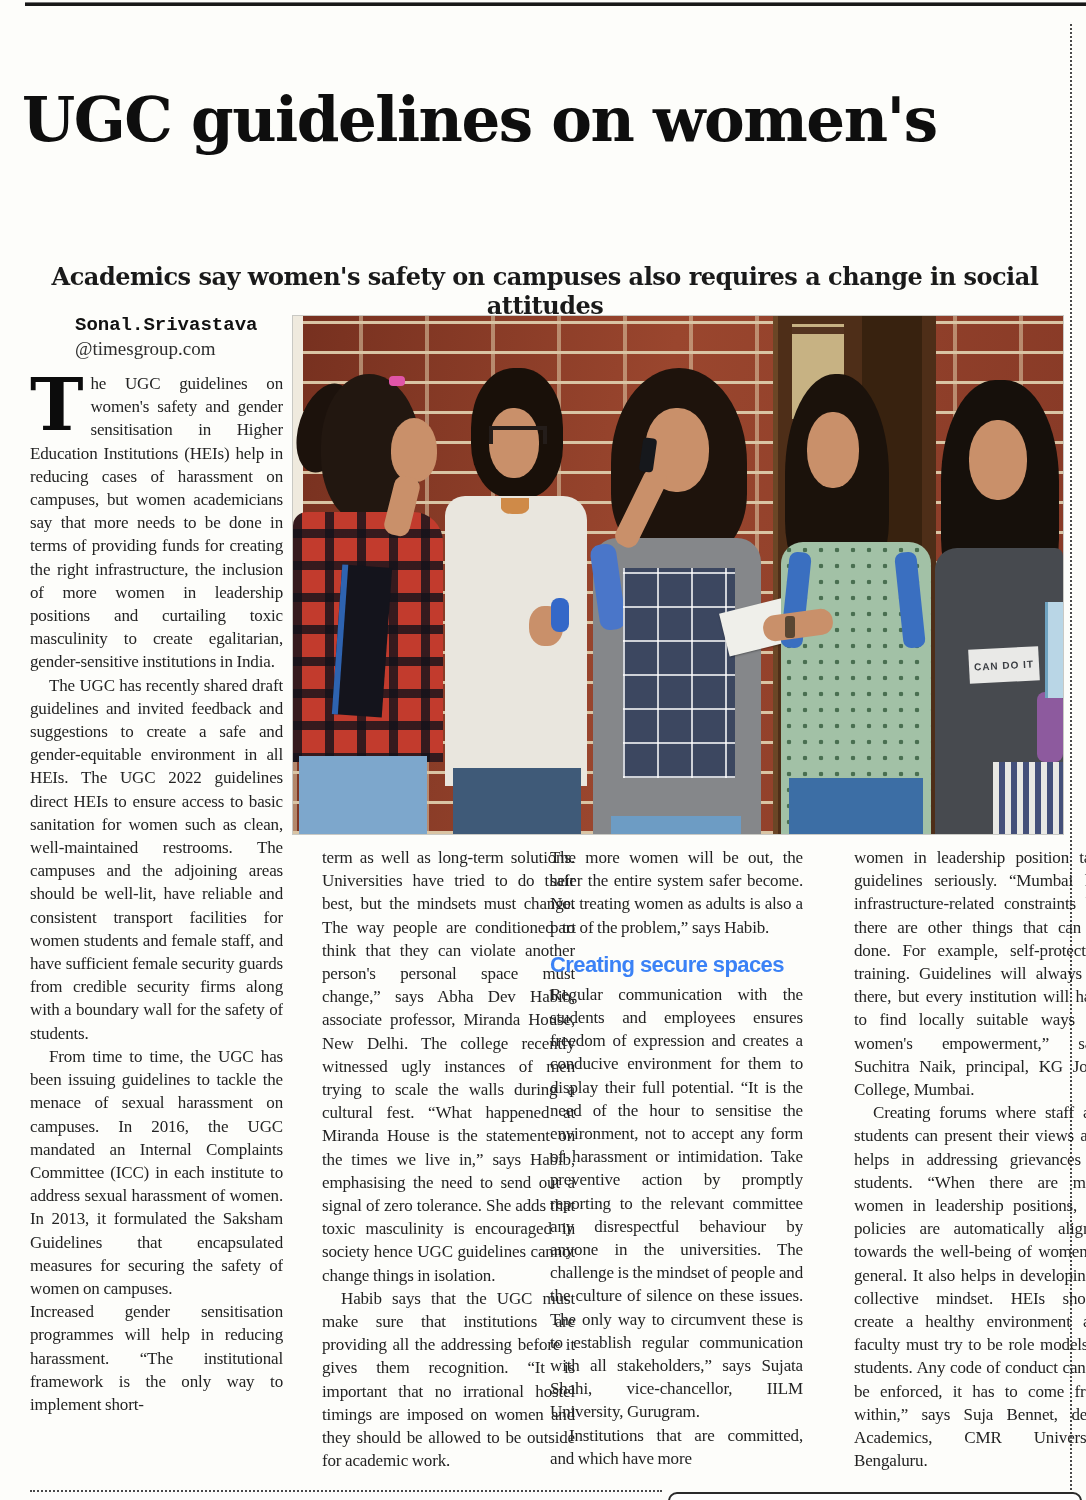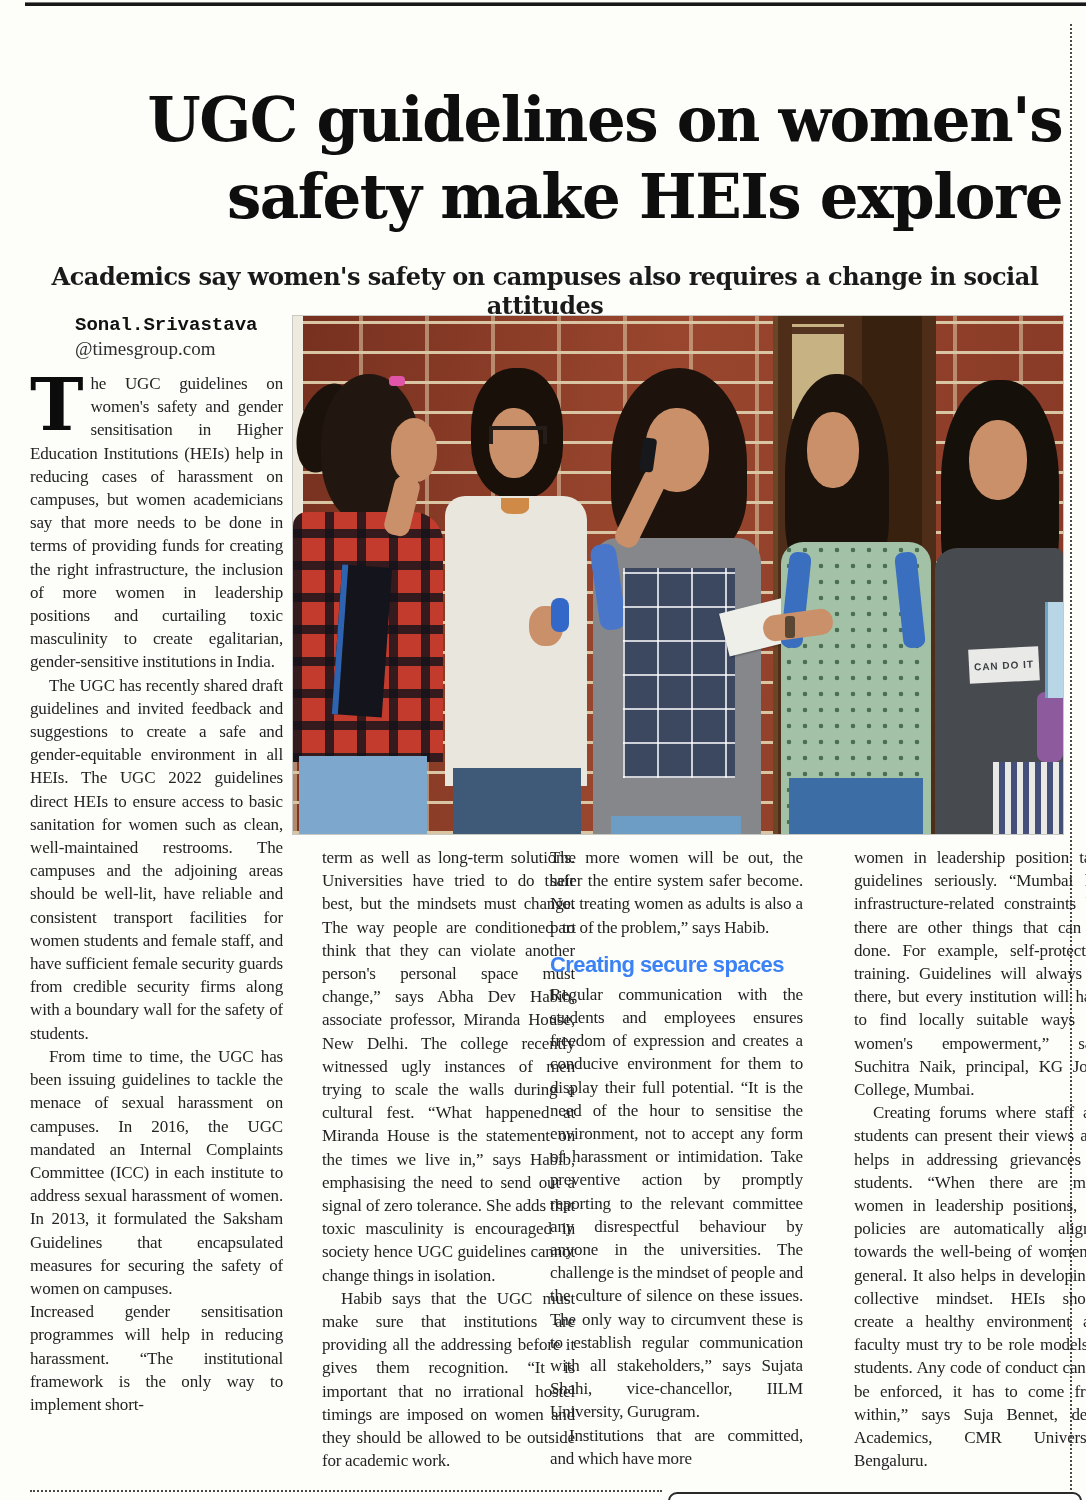--- a/index.html
+++ b/index.html
@@ -7,21 +7,21 @@
     position:relative;width:1086px;height:1500px;margin:0 auto;
     background:#fdfdfa;overflow:hidden;
     font-family:"Liberation Serif",serif;color:#1c1c1c;
   }
   .top-rule{position:absolute;left:25px;right:0;top:2px;height:3px;background:#181818;border-top:1px solid #777;}
   .right-dotted-rule{position:absolute;left:1070px;top:24px;height:1466px;width:0;border-left:2px dotted #4a4a4a;}
   .bottom-dotted-rule{position:absolute;left:30px;top:1490px;width:632px;border-top:2px dotted #4a4a4a;}
   .corner-box{position:absolute;left:668px;top:1492px;width:410px;height:40px;background:#fff;border:2px solid #2b2b2b;border-radius:9px;}
 
   .headline{
-    position:absolute;left:22px;top:40px;width:1040px;text-align:right;
+    position:absolute;left:22px;top:40px;width:1040px;text-align:left;
     font-family:"DejaVu Serif",serif;font-weight:700;color:#0e0e0e;
     font-size:61px;line-height:77px;letter-spacing:-1.5px;
   }
   .deck{
     position:absolute;left:30px;top:262px;width:1030px;text-align:center;
     font-family:"DejaVu Serif",serif;font-weight:700;font-size:24px;color:#1a1a1a;letter-spacing:-0.5px;
   }
   .byline{position:absolute;left:75px;top:314px;font-size:19px;line-height:23px;}
   .byline .author{font-family:Liberation Mono, monospace;font-weight:700;color:#111;}
   .byline .handle{color:#2e2e2e;}
@@ -125,21 +125,21 @@
 </head>
 <body>
 
 <div class="page">
 
   <div class="top-rule"></div>
   <div class="right-dotted-rule"></div>
 
   <h1 class="headline">
     <span>UGC guidelines on women's</span><br>
-    <span>safety make HEIs explore</span><br>
+    <br>
   </h1>
 
   <div class="deck">Academics say women's safety on campuses also requires a change in social attitudes</div>
 
   <div class="byline">
     <div class="author">Sonal.Srivastava</div>
     <div class="handle">@timesgroup.com</div>
   </div>
 
   <div class="photo" role="img">

